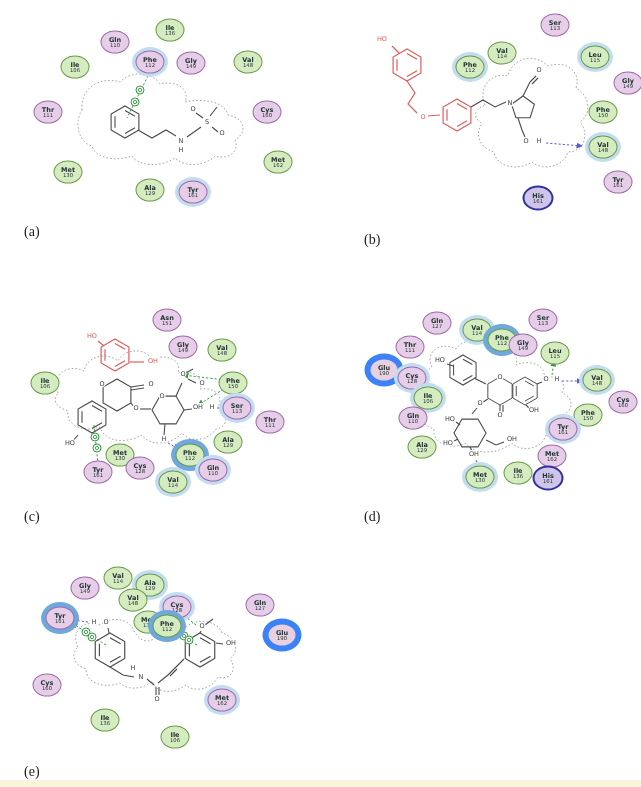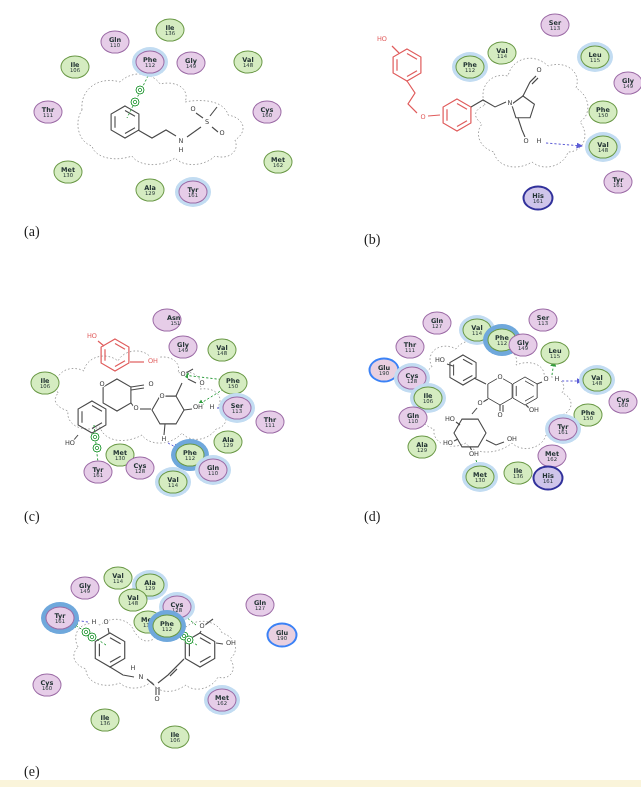--- a/index.html
+++ b/index.html
@@ -9,21 +9,21 @@
   .panel svg{position:absolute;left:0;top:0;}
   .panel-label{position:absolute;left:4px;font-family:"Liberation Serif",serif;
        font-size:14px;color:#1a1a1a;}
   .res{position:absolute;width:27px;height:21px;border-radius:50%;
        display:flex;flex-direction:column;align-items:center;justify-content:center;
        transform:translate(-50%,-50%);color:#233;line-height:1;z-index:3;}
   .res .rn{font-size:6.5px;font-weight:bold;}
   .res .ri{font-size:5.3px;}
   .res.green{background:#d5ecc1;border:1px solid #699845;}
   .res.purple{background:#e6cde8;border:1px solid #9b6aa5;}
-  .res.redring{background:#e9d0e0;border:2px solid #3b82f6;}
+  .res.redring{background:#e9d0e0;border:6px solid #3b82f6;}
   .res.navyring{background:#cfc5ea;border:2px solid #31319b;}
   .res.halo-light{box-shadow:0 0 0 3.5px #c2dcf2;}
   .res.halo-strong{box-shadow:0 0 0 4.5px #6fa8dc;}
   .bk{stroke:#4a4a4a;fill:none;stroke-width:1.1;}
   .rd{stroke:#e05c5c;fill:none;stroke-width:1.2;}
   .ctr{stroke:#9a9a9a;fill:none;stroke-width:0.9;stroke-dasharray:1.6 2.1;}
   .gi{stroke:#2f9e3f;fill:none;stroke-width:1;stroke-dasharray:2.2 2;}
   .bi{stroke:#5b5bd6;fill:none;stroke-width:1;stroke-dasharray:2.2 2;}
   text.atom{font-family:"DejaVu Sans",sans-serif;font-size:6.5px;
        paint-order:stroke;stroke:#ffffff;stroke-width:2.5px;}
@@ -251,21 +251,21 @@
         <text x="50" y="150" class="atom" text-anchor="middle" fill="#3a3a3a">HO</text>
         <text x="116" y="115" class="atom" text-anchor="middle" fill="#3a3a3a">O</text>
         <text x="142" y="103" class="atom" text-anchor="middle" fill="#3a3a3a">O</text>
         <text x="163" y="81" class="atom" text-anchor="middle" fill="#3a3a3a">O</text>
         <text x="182" y="90" class="atom" text-anchor="middle" fill="#3a3a3a">O</text>
         <text x="178" y="114" class="atom" text-anchor="middle" fill="#3a3a3a">OH</text>
         <text x="192" y="114" class="atom" text-anchor="middle" fill="#3a3a3a">H</text>
         <text x="144" y="146" class="atom" text-anchor="middle" fill="#3a3a3a">H</text>
       </svg>
     <div>
-        <div class="res purple" style="left: 147px; top: 25px; align-items: flex-end;">
+        <div class="res purple" style="left: 147px; top: 25px;">
           <span class="rn">Asn</span>
           <span class="ri">151</span>
         </div>
         <div class="res purple" style="left: 163px; top: 52px;">
           <span class="rn">Gly</span>
           <span class="ri">149</span>
         </div>
         <div class="res green" style="left: 202px; top: 55px;">
           <span class="rn">Val</span>
           <span class="ri">148</span>

